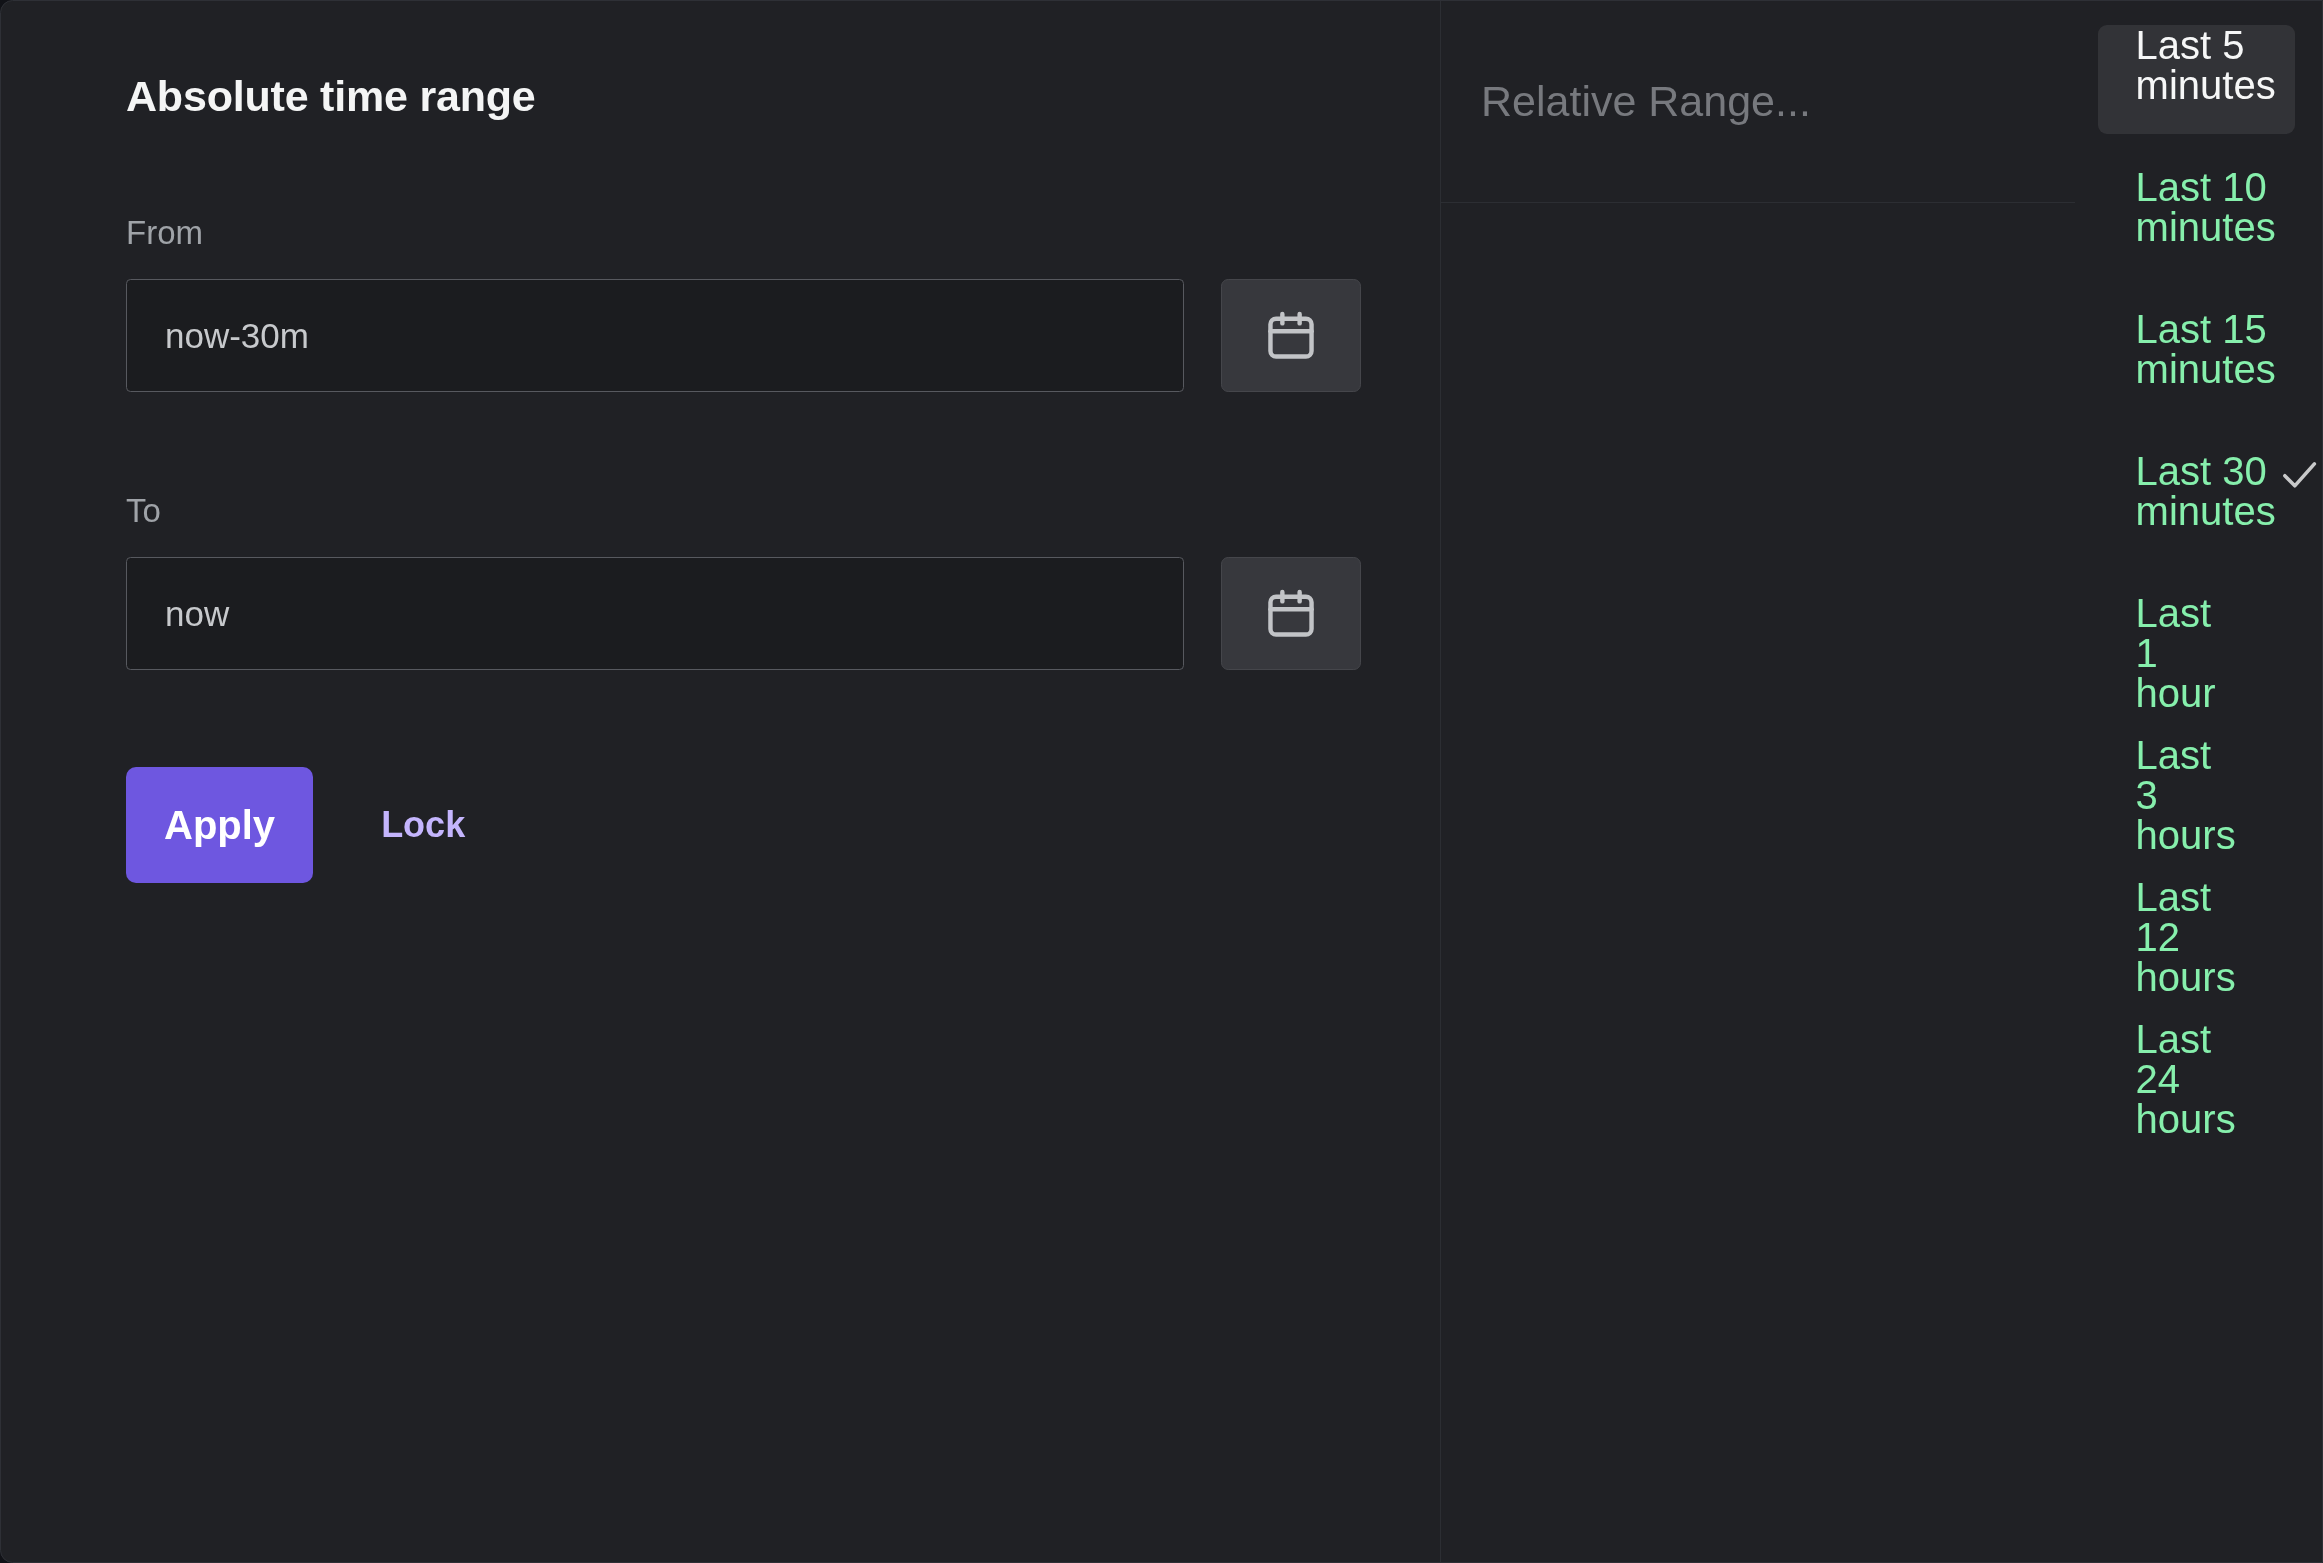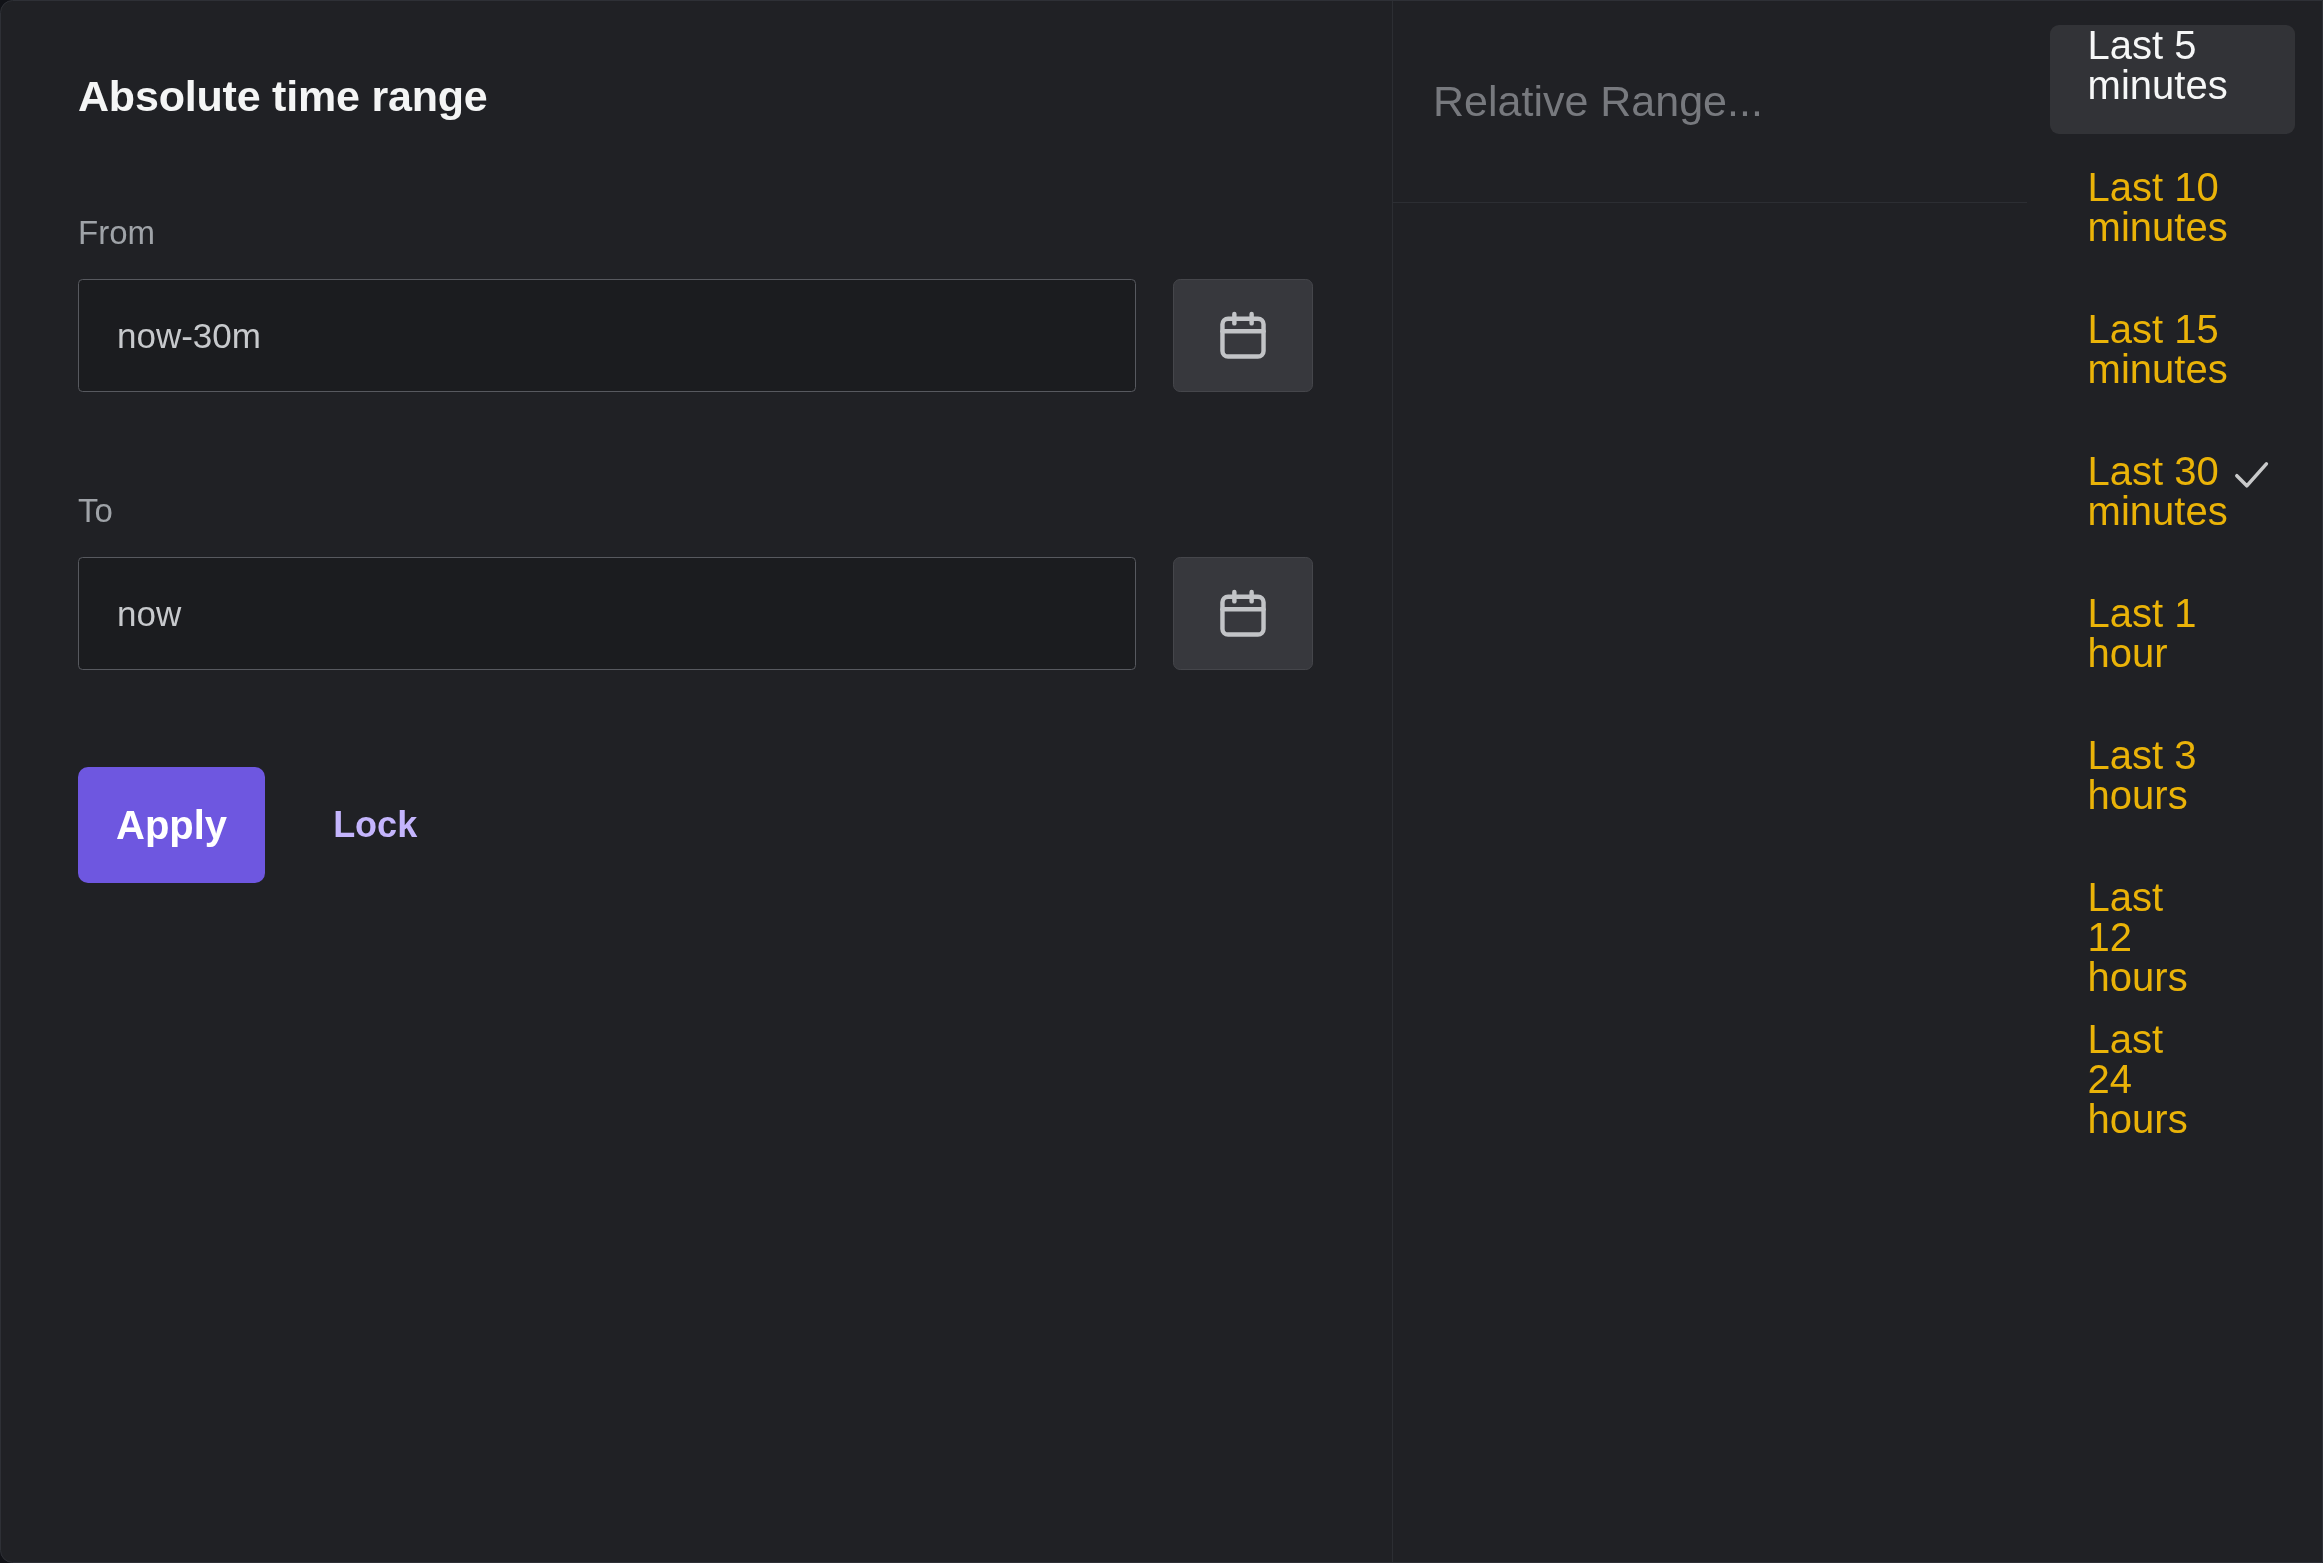--- a/index.html
+++ b/index.html
@@ -24,20 +24,21 @@
     border-bottom-left-radius: 12.7px;
     overflow: hidden;
   }
 
   
   .abs-pane {
     width: 1391px;
     height: 100%;
     padding: 74px 0 0 77px;
     position: relative;
+    margin-left: 48px;
   }
 
   .abs-title {
     font-size: 43px;
     font-weight: bold;
     color: #f4f5f5;
     letter-spacing: -0.2px;
     line-height: 1;
   }
 
@@ -154,21 +155,21 @@
     height: 109px;
     display: flex;
     justify-content: space-between;
     padding: 0 34px 0 38px;
     margin-bottom: 33px;
     border-radius: 9px;
     cursor: pointer;
   }
   .rel-item .label {
     font-size: 40px;
-    color: #eab308;
+    color: #86efac;
     line-height: 1;
   }
   .rel-item.active {
     background: #323337;
   }
   .rel-item.active .label {
     color: #f6f7f7;
   }
 
   .check-icon { width: 47px; height: 47px; display: block; }

